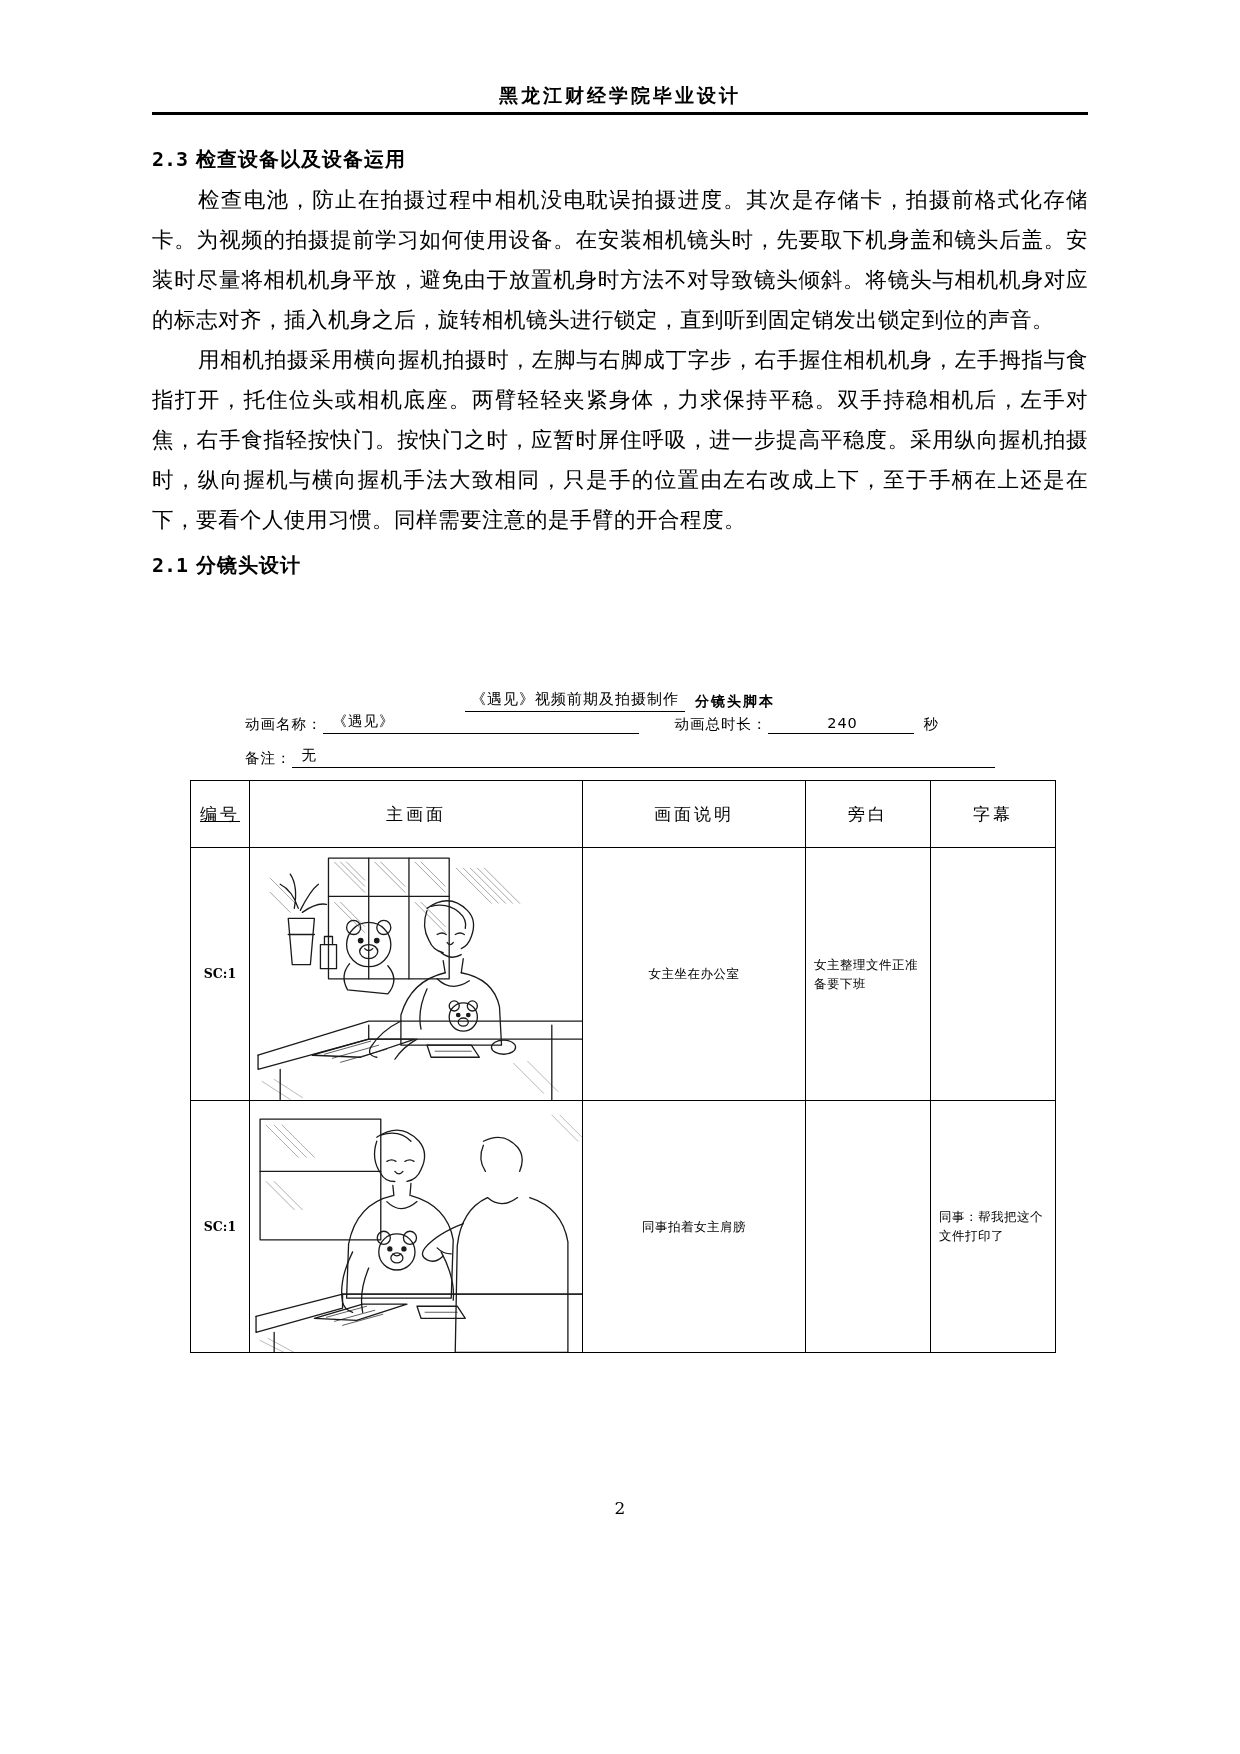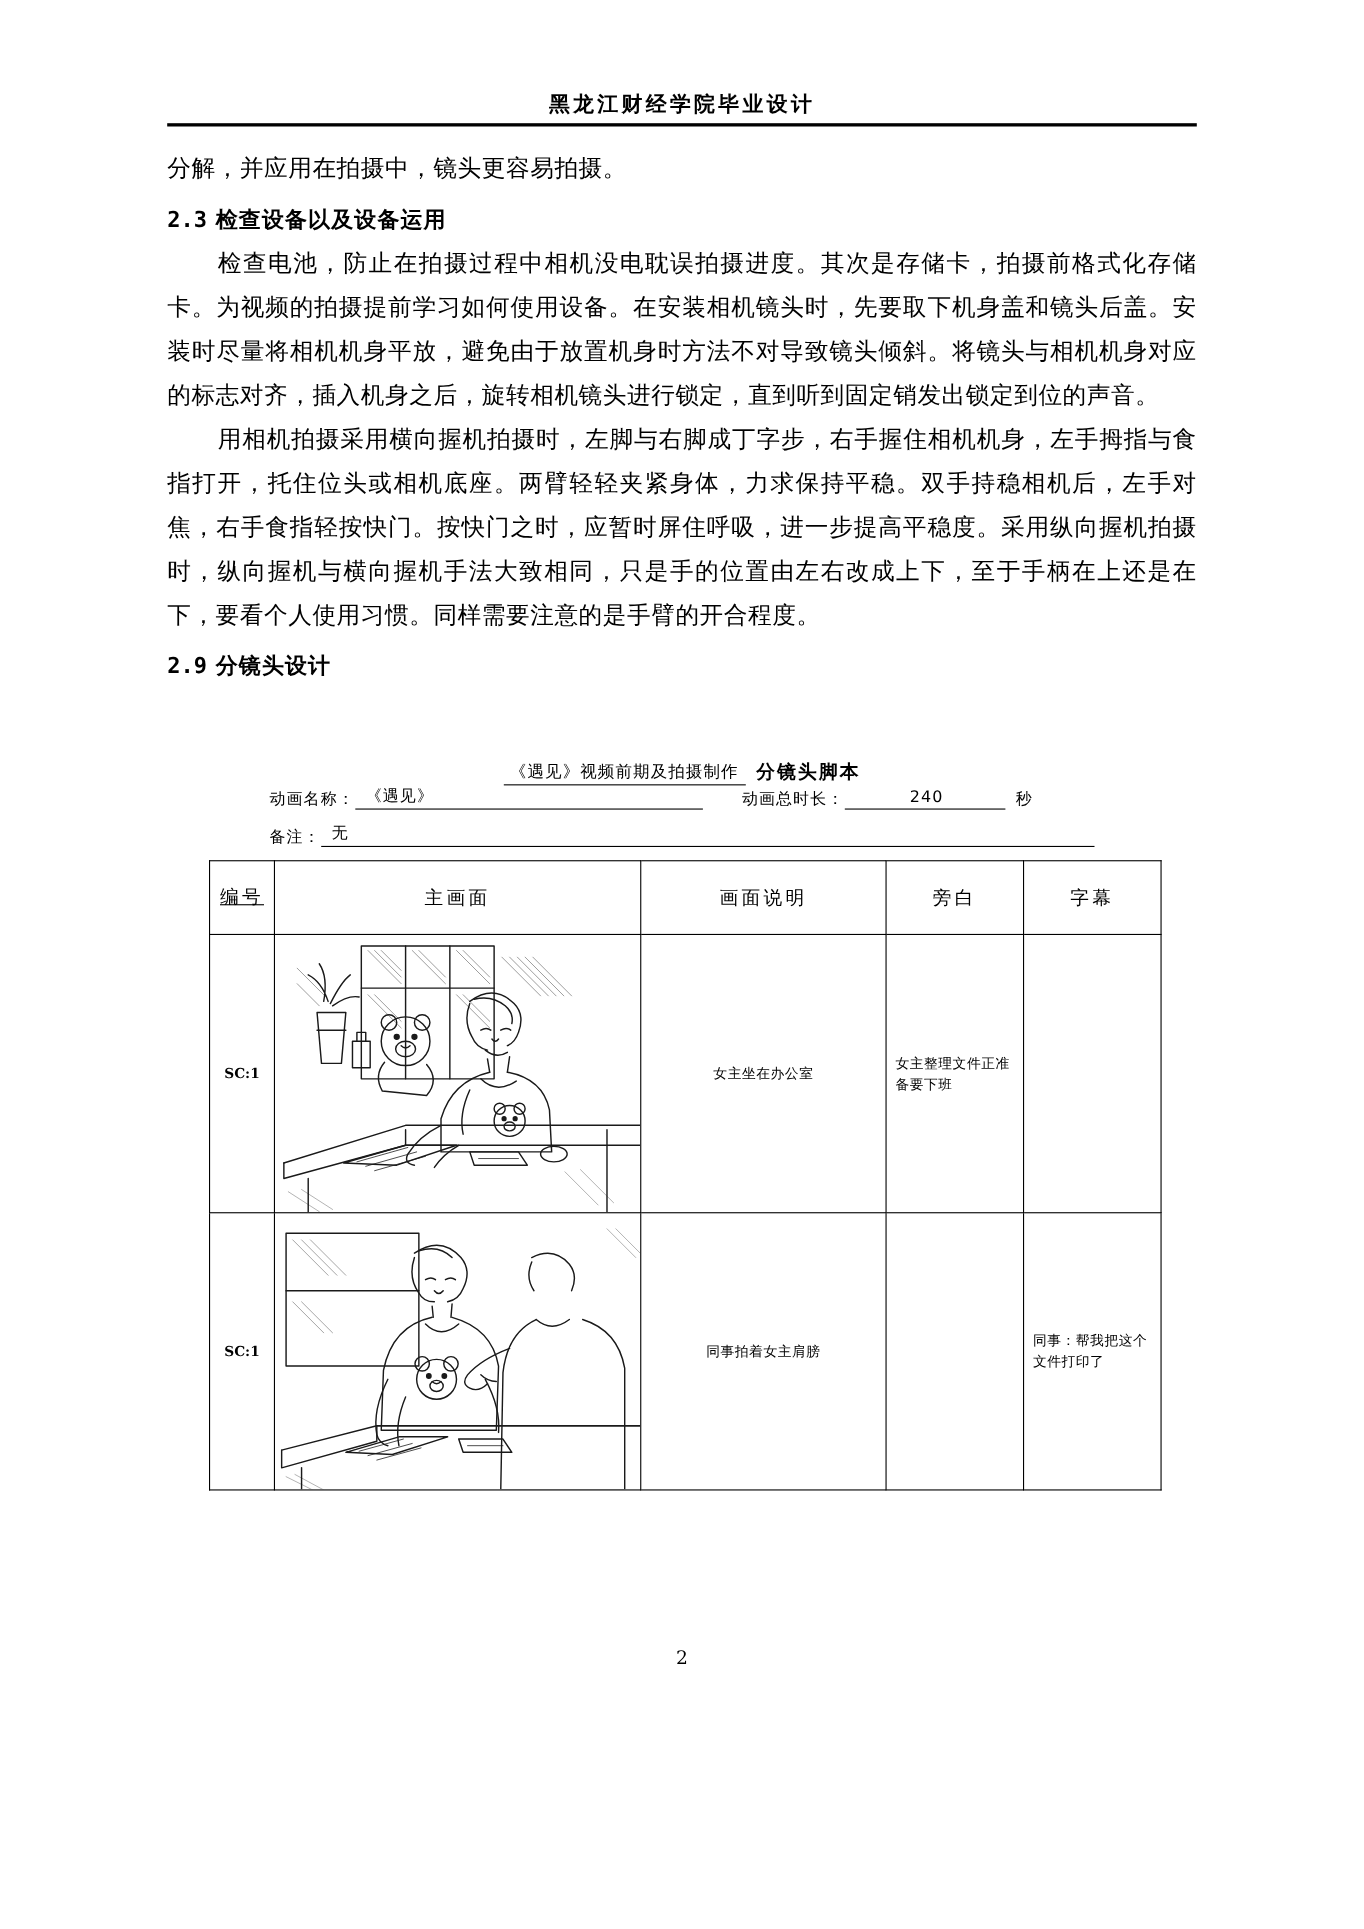--- a/index.html
+++ b/index.html
@@ -91,21 +91,21 @@
   .fig-title-left {
     font-family: "DejaVu Serif", serif;
     font-size: 15px;
     border-bottom: 1px solid #000;
     padding: 0 6px 2px 6px;
     letter-spacing: 1px;
   }
   .fig-title-right {
     font-family: Liberation Sans, sans-serif;
     font-weight: bold;
-    font-size: 17px;
+    font-size: 14px;
     letter-spacing: 2px;
     padding-left: 10px;
     padding-bottom: 1px;
   }
 
   .fig-fields {
     font-family: "DejaVu Sans", sans-serif;
     font-size: 14.5px;
     padding: 0 55px 0 55px;
   }
@@ -208,32 +208,31 @@
 <body>
 
 <div class="page">
 
   <div class="header">
     <div class="header-title">黑龙江财经学院毕业设计</div>
     <div class="header-rule"></div>
   </div>
 
   <div class="content">
-    <p class="body-text">分解，并应用在拍摄中，镜头更容易拍摄。</p>
 
     <h2 class="section-heading">
       <span class="num">2.3</span>
       <span>检查设备以及设备运用</span>
     </h2>
 
     <p class="body-text indent">检查电池，防止在拍摄过程中相机没电耽误拍摄进度。其次是存储卡，拍摄前格式化存储卡。为视频的拍摄提前学习如何使用设备。在安装相机镜头时，先要取下机身盖和镜头后盖。安装时尽量将相机机身平放，避免由于放置机身时方法不对导致镜头倾斜。将镜头与相机机身对应的标志对齐，插入机身之后，旋转相机镜头进行锁定，直到听到固定销发出锁定到位的声音。</p>
     <p class="body-text indent">用相机拍摄采用横向握机拍摄时，左脚与右脚成丁字步，右手握住相机机身，左手拇指与食指打开，托住位头或相机底座。两臂轻轻夹紧身体，力求保持平稳。双手持稳相机后，左手对焦，右手食指轻按快门。按快门之时，应暂时屏住呼吸，进一步提高平稳度。采用纵向握机拍摄时，纵向握机与横向握机手法大致相同，只是手的位置由左右改成上下，至于手柄在上还是在下，要看个人使用习惯。同样需要注意的是手臂的开合程度。</p>
 
     <h2 class="section-heading">
-      <span class="num">2.9</span>
+      <span class="num">2.1</span>
       <span>分镜头设计</span>
     </h2>
   </div>
 
   <div class="figure">
 
     <div class="fig-title-row">
       <span class="fig-title-left">《遇见》视频前期及拍摄制作</span>
       <span class="fig-title-right">分镜头脚本</span>
     </div>

